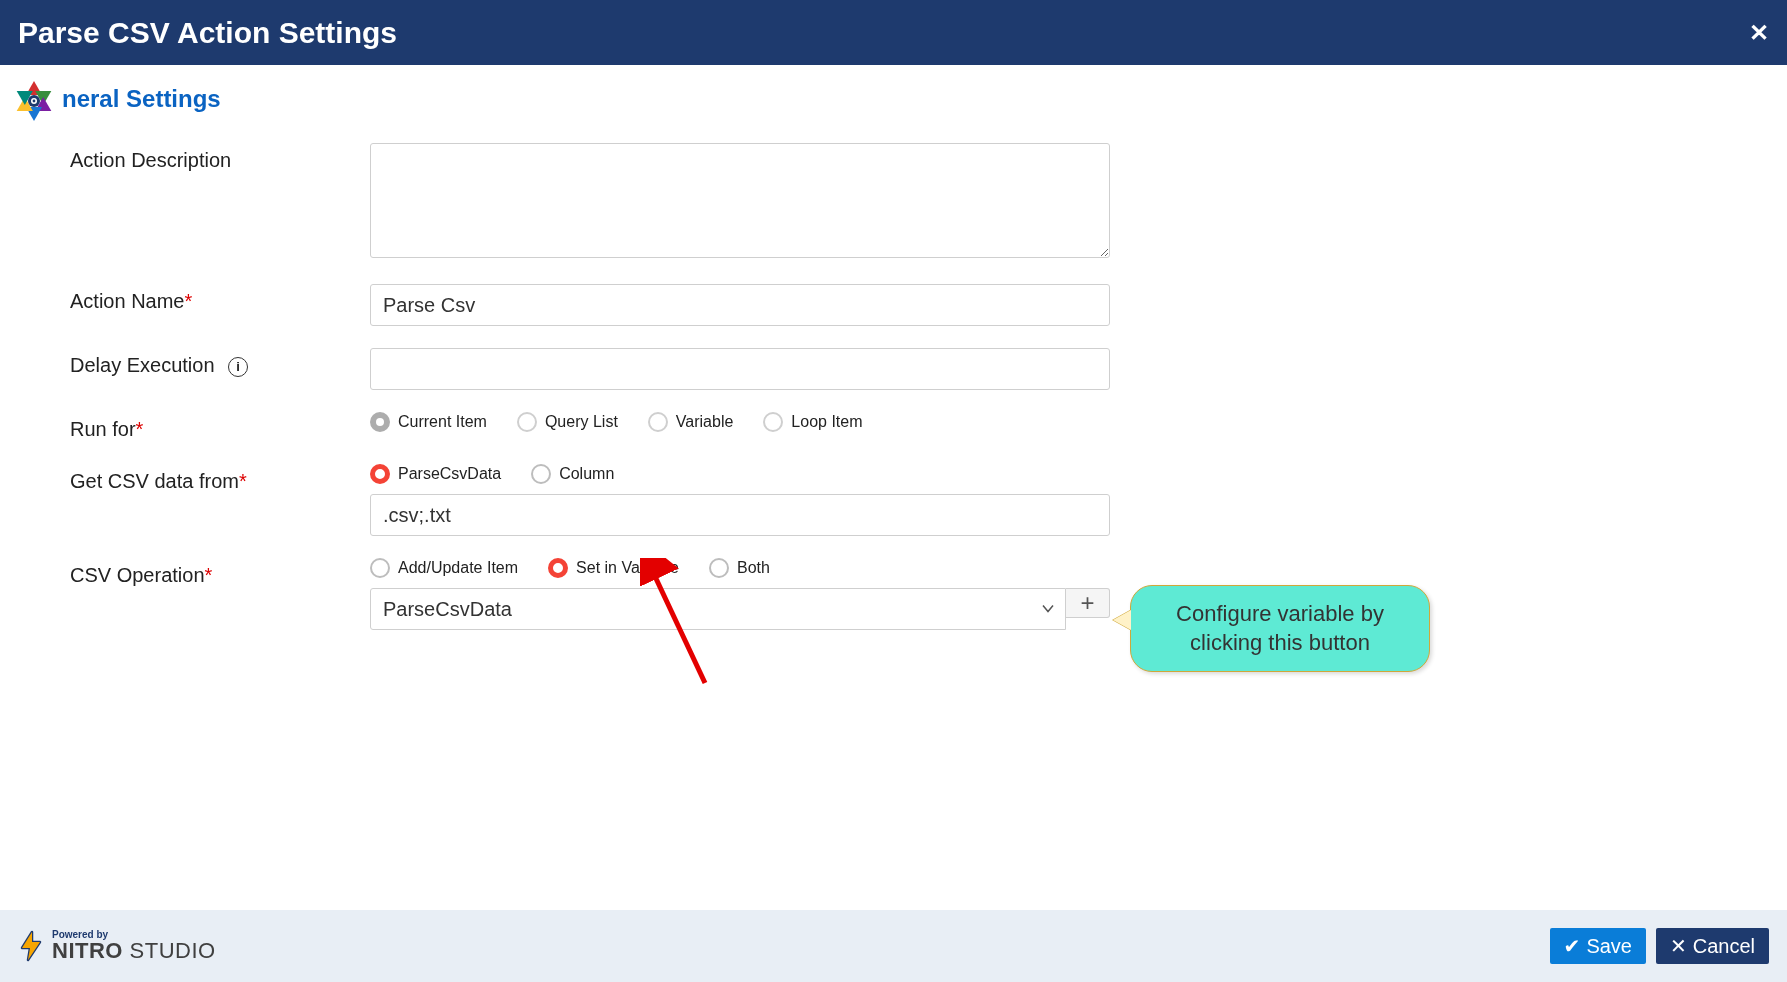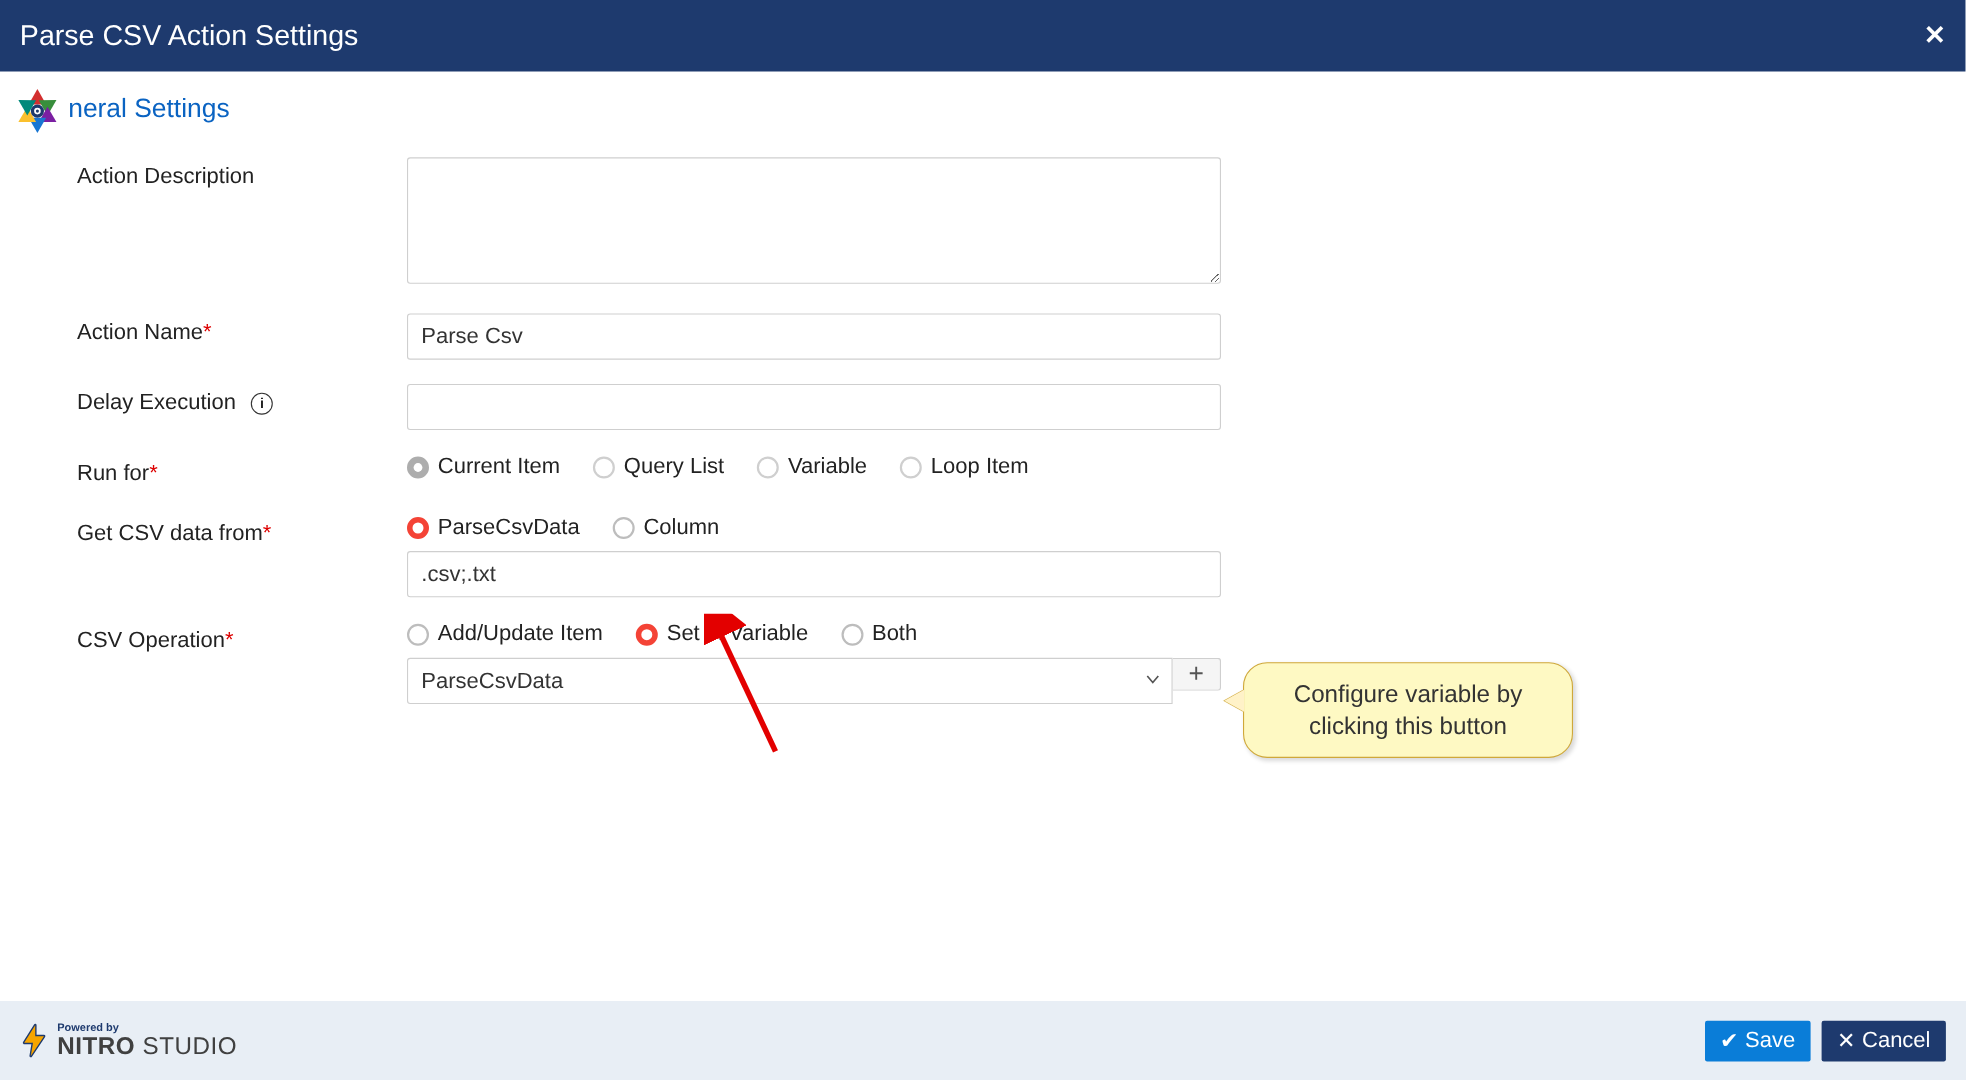--- a/index.html
+++ b/index.html
@@ -1,56 +1,56 @@
 <!DOCTYPE html>
 <html><head>
 <meta charset="utf-8">
 <style>
   * { box-sizing: border-box; margin: 0; padding: 0; }
   html, body { width: 100%; height: 100%; font-family: Arial, Helvetica, sans-serif; background: #fff; overflow: hidden; }
 
   .titlebar { background: #1e3a6e; color: #fff; height: 65px; display:flex; align-items:center; justify-content:space-between; padding: 0 18px; }
-  .titlebar h1 { font-size: 26px; font-weight: 400; }
+  .titlebar h1 { font-size: 30px; font-weight: 700; }
   .titlebar .close { font-size: 24px; font-weight: bold; cursor:pointer; }
 
   .content { position: relative; padding: 20px 0 0 70px; }
   .logo { position:absolute; left:10px; top:12px; }
 
-  .section-title { color:#0a63c2; font-size: 24px; font-weight:400; margin-left:-8px; }
+  .section-title { color:#0a63c2; font-size: 24px; font-weight:700; margin-left:-8px; }
 
   .form { margin-top: 30px; }
   .row { display:flex; align-items:flex-start; margin-bottom: 22px; }
   .row .label { width: 300px; font-size:20px; color:#222; padding-top:6px; }
   .row .label .req { color:#d00; }
   .row .field { flex:0 0 auto; width: 740px; }
 
   .input, .textarea, .select {
     width:100%; border:1px solid #cfcfcf; border-radius:3px; font-size:20px; color:#333;
     padding: 8px 12px; background:#fff;
   }
   .input { height:42px; }
   .textarea { height:115px; resize:both; }
 
   .radios { display:flex; gap: 30px; align-items:center; margin-bottom: 10px; }
-  .radio { display:flex; align-items:center; gap:8px; font-size:20px; color:#222; cursor:pointer; }
+  .radio { display:flex; align-items:center; gap:8px; font-size:16px; color:#222; cursor:pointer; }
   .radio .circle { width:20px; height:20px; border-radius:50%; border:2px solid #bdbdbd; display:flex; align-items:center; justify-content:center; }
   .radio.disabled .circle { border-color:#cfcfcf; }
   .radio.selected-disabled .circle { background:#adadad; border-color:#adadad; }
   .radio.selected-disabled .circle::after { content:""; width:8px; height:8px; border-radius:50%; background:#fff; }
   .radio.selected .circle { border:5px solid #f44336; }
   .radio.selected .circle::after { content:""; }
 
   .select-row { display:flex; align-items:flex-start; }
   .select-row .select { flex:1; border-top-right-radius:0; border-bottom-right-radius:0; position:relative; display:flex; align-items:center; height:42px; }
   .select-row .select .caret { position:absolute; right:10px; top:50%; transform:translateY(-50%); pointer-events:none; }
   .select-row .addbtn { width:44px; border:1px solid #cfcfcf; border-left:0; background:#f5f5f5; border-top-right-radius:3px; border-bottom-right-radius:3px; display:flex; align-items:center; justify-content:center; font-size:24px; color:#555; cursor:pointer; }
 
   .info-i { display:inline-flex; width:20px; height:20px; border:1.5px solid #333; border-radius:50%; align-items:center; justify-content:center; font-size:13px; font-weight:bold; margin-left:8px; vertical-align:middle; }
 
-  .callout { position:absolute; left:1130px; top:537px; width:300px; background:#fef9c3; border:1px solid #cfa83a; border-radius:22px; box-shadow: 2px 2px 4px rgba(0,0,0,.15); padding:14px 20px; font-size:22px; color:#333; text-align:center; line-height:1.3; }
+  .callout { position:absolute; left:1130px; top:520px; width:300px; background:#5eead4; border:1px solid #cfa83a; border-radius:22px; box-shadow: 2px 2px 4px rgba(0,0,0,.15); padding:14px 20px; font-size:22px; color:#333; text-align:center; line-height:1.3; }
   .callout::before { content:""; position:absolute; left:-18px; top:24px; width:0; height:0; border-top:10px solid transparent; border-bottom:10px solid transparent; border-right:18px solid #fff2c8; filter: drop-shadow(-1px 0 0 #cfa83a); }
 
   .arrow { position:absolute; left:640px; top:493px; pointer-events:none; }
 
   .footer { position:fixed; bottom:0; left:0; width:100%; height:72px; background:#e8eef5; display:flex; align-items:center; justify-content:space-between; padding: 0 18px; }
   .nitro { display:flex; align-items:center; gap:8px; color:#1e3a6e; }
   .nitro .bolt svg { display:block; }
   .nitro .txt { line-height:1; }
   .nitro .powered { font-size:10px; font-weight:bold; color:#1e3a6e; }
   .nitro .brand { font-size:22px; font-weight:400; color:#404040; letter-spacing: .5px; }

